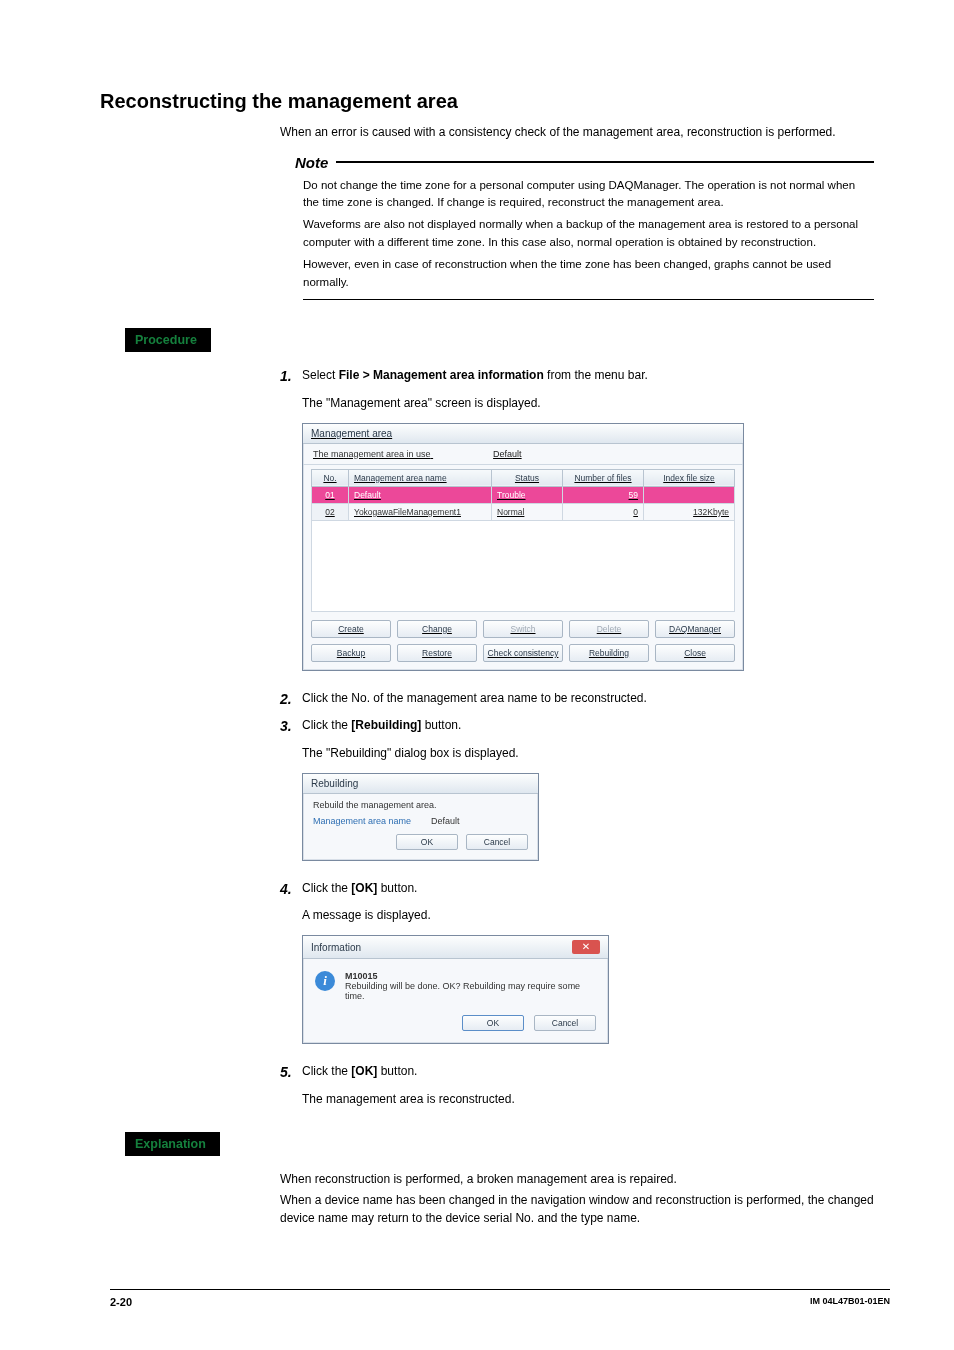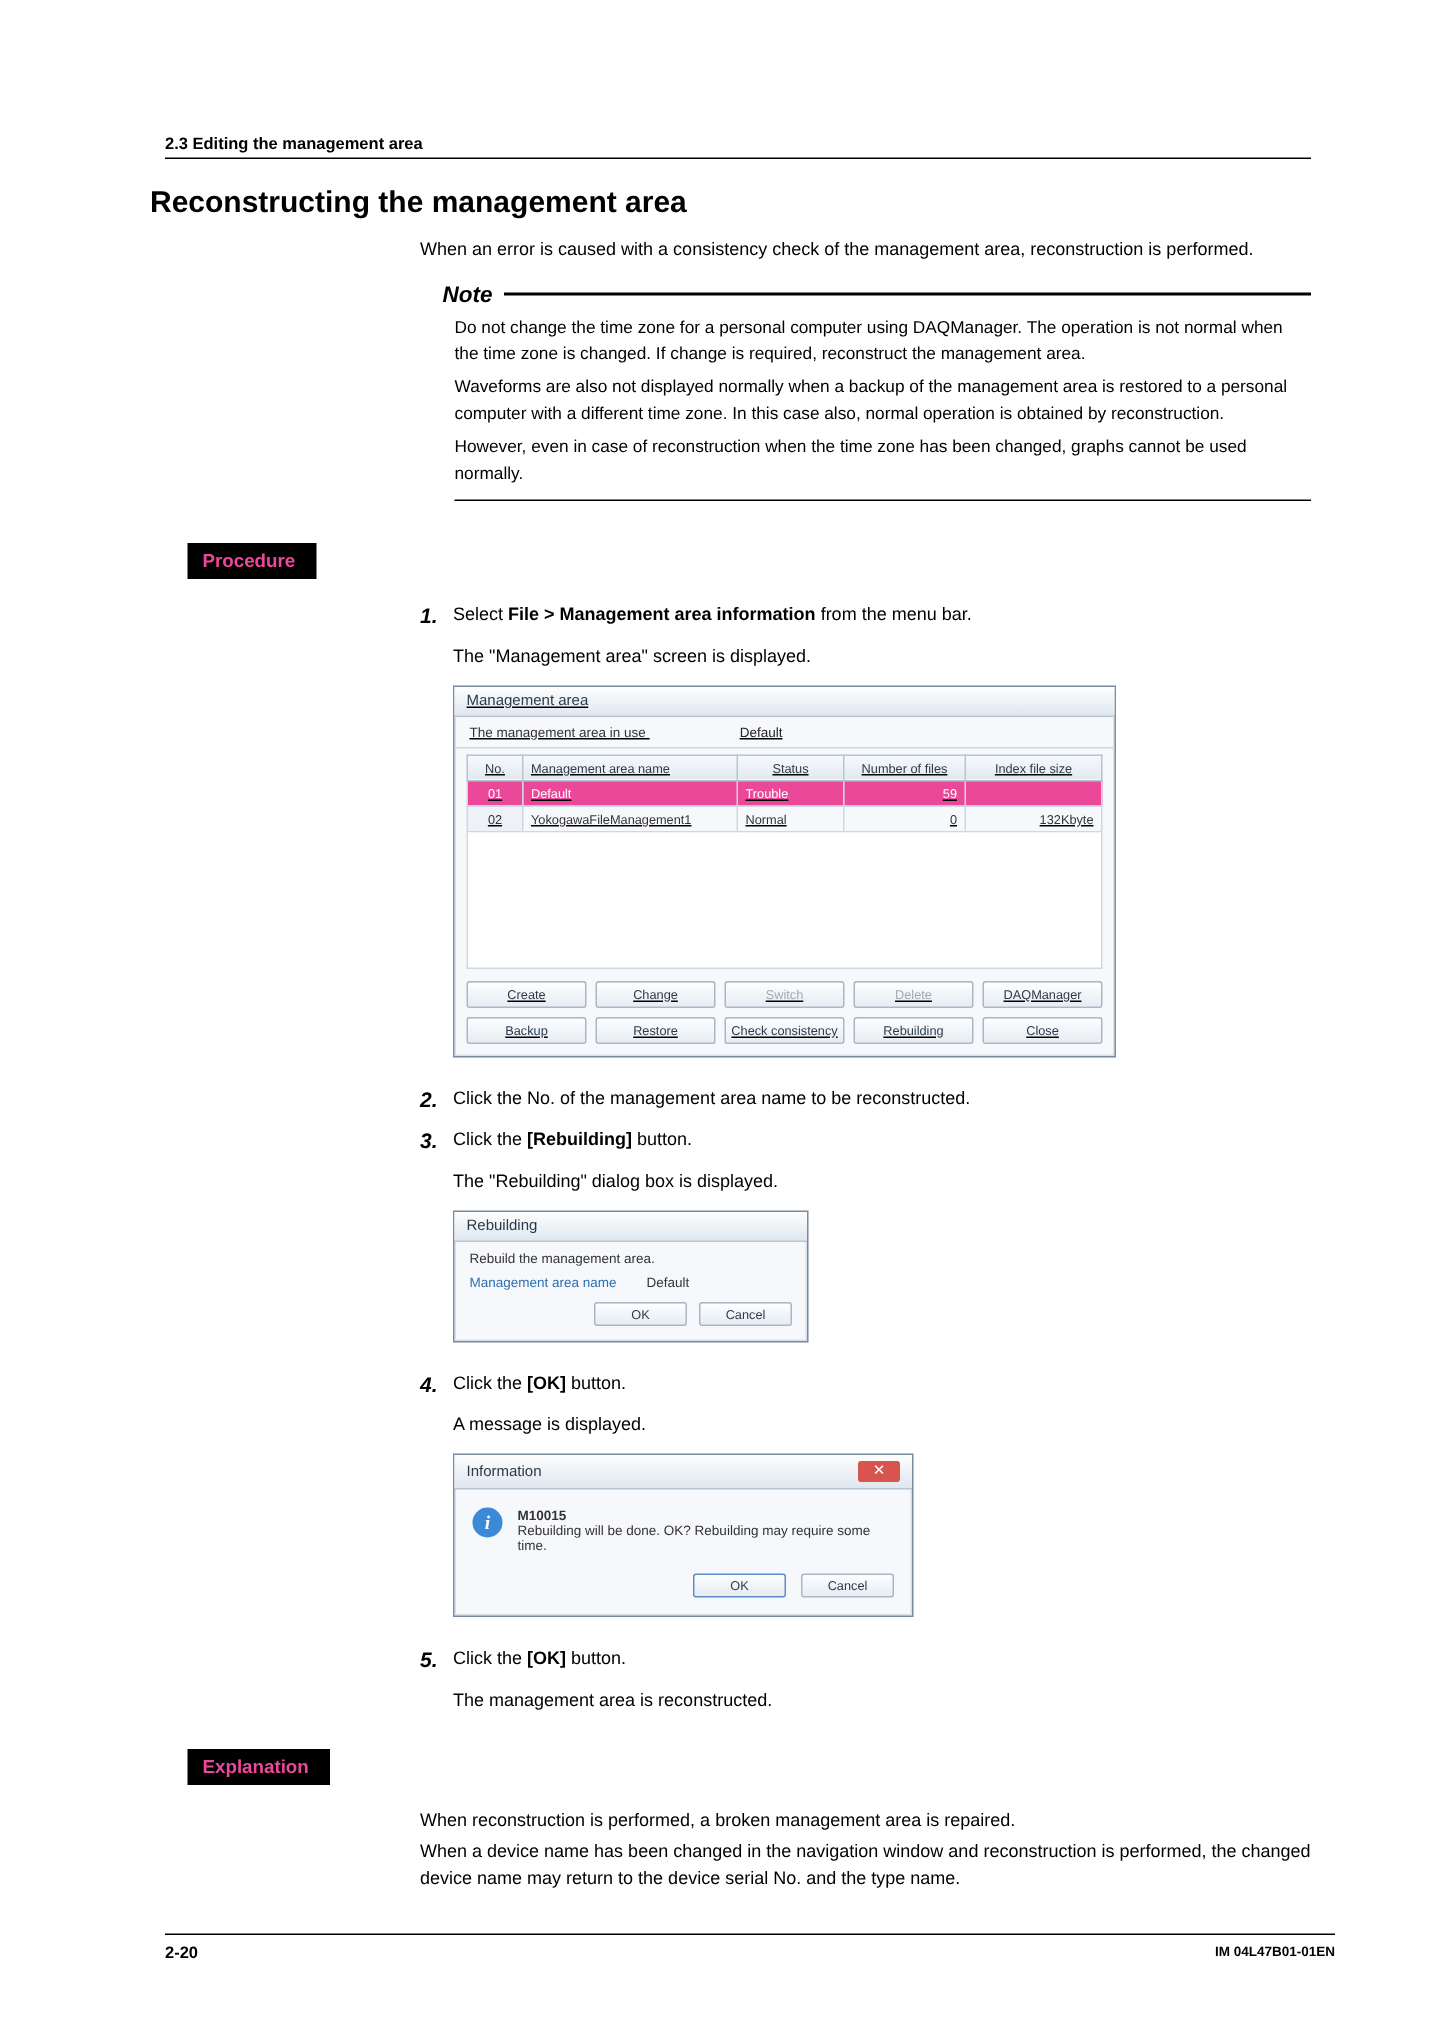--- a/index.html
+++ b/index.html
@@ -56,21 +56,21 @@
   }
   .note-text {
     font-size: 11.5px;
     line-height: 1.55;
     margin-left: 8px;
     padding-bottom: 8px;
     border-bottom: 1px solid #000;
   }
   .section-tag {
     background: #000;
-    color: #ec4899;
+    color: #15803d;
     font-size: 12.5px;
     font-weight: bold;
     padding: 5px 14px 5px 10px;
     display: inline-block;
     margin-top: 28px;
     margin-left: 15px;
     margin-bottom: 14px;
   }
   .step {
     margin-left: 170px;
@@ -257,21 +257,20 @@
     display: flex;
     justify-content: space-between;
   }
   .footer .right { font-size: 9px; font-weight: bold; }
 </style>
 </head>
 <body>
 
 <div class="page">
 
-  <div class="header-line">2.3  Editing the management area</div>
 
   <div class="h1">Reconstructing the management area</div>
 
   <div class="body-text">When an error is caused with a consistency check of the management area, reconstruction is performed.</div>
 
   <div class="note-block">
     <div class="note-label-row">
       <span class="note-label">Note</span>
       <span class="note-rule"></span>
     </div>

